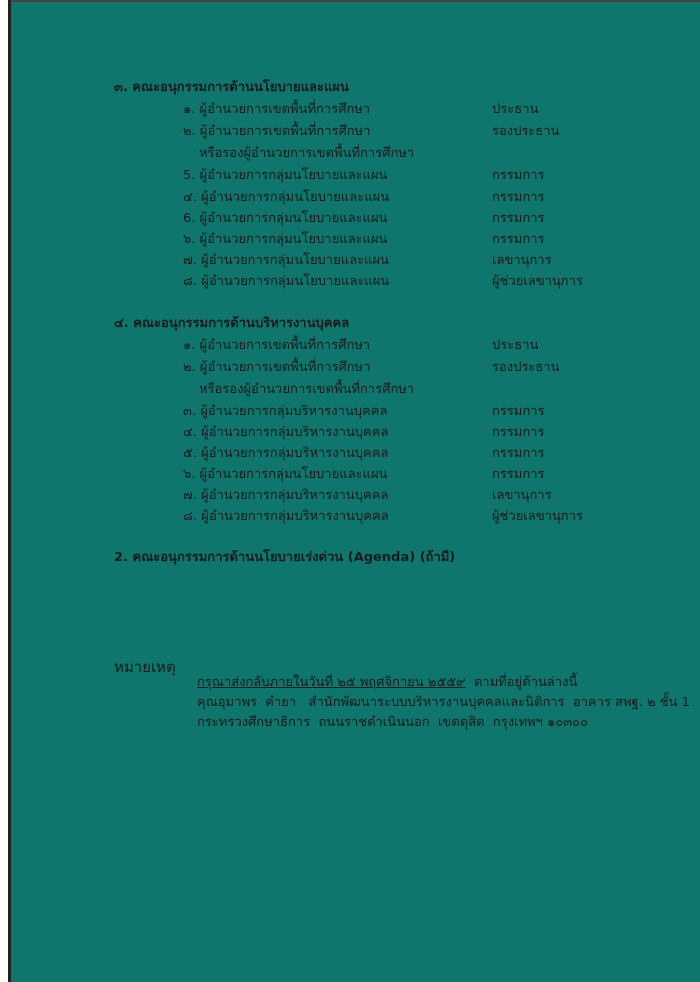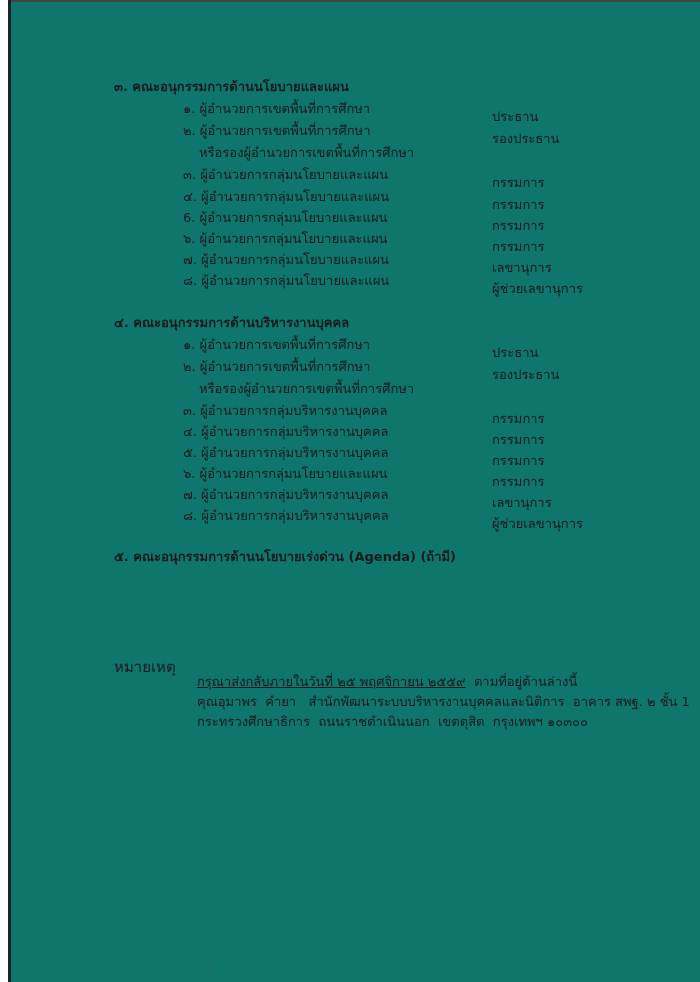--- a/index.html
+++ b/index.html
@@ -12,21 +12,21 @@
     position: absolute; left: 8px; top: 0; width: 700px; height: 982px;
     background: #0f766e;
     border-left: 3px solid #222;
     box-sizing: border-box;
   }
   .top-edge { position: absolute; left: 0; top: 0; width: 700px; height: 2px; background: #444; }
   .right-edge { position: absolute; right: 0; top: 0; width: 2px; height: 60px; background: #888; }
   .section-title { position: absolute; left: 103px; font-size: 13px; font-weight: bold; white-space: nowrap; }
   .item { position: absolute; left: 172px; font-size: 13px; white-space: nowrap; }
   .item-cont { position: absolute; left: 188px; font-size: 13px; white-space: nowrap; }
-  .role { position: absolute; left: 481px; font-size: 13px; white-space: nowrap; margin-top: 8px; }
+  .role { position: absolute; left: 481px; font-size: 13px; white-space: nowrap; }
   .note-label { position: absolute; left: 103px; font-size: 15px; white-space: nowrap; }
   .note-line { position: absolute; left: 186px; font-size: 13px; white-space: nowrap; margin-top: 16px; }
   .underline { text-decoration: underline; }
   .speck { position: absolute; width: 2px; height: 2px; background: #555; border-radius: 1px; }
 </style>
 </head>
 <body>
 
 <div class="page">
   <div class="top-edge"></div>
@@ -35,21 +35,21 @@
   <div>
     <div class="section-title" style="top:76px">๓. คณะอนุกรรมการด้านนโยบายและแผน</div>
 
     <div class="item" style="top:98px">๑. ผู้อำนวยการเขตพื้นที่การศึกษา</div>
     <div class="role" style="top:98px">ประธาน</div>
 
     <div class="item" style="top:120px">๒. ผู้อำนวยการเขตพื้นที่การศึกษา</div>
     <div class="role" style="top:120px">รองประธาน</div>
     <div class="item-cont" style="top:142px">หรือรองผู้อำนวยการเขตพื้นที่การศึกษา</div>
 
-    <div class="item" style="top:164px">๓. ผู้อำนวยการกลุ่มนโยบายและแผน</div>
+    <div class="item" style="top:164px">5. ผู้อำนวยการกลุ่มนโยบายและแผน</div>
     <div class="role" style="top:164px">กรรมการ</div>
 
     <div class="item" style="top:186px">๔. ผู้อำนวยการกลุ่มนโยบายและแผน</div>
     <div class="role" style="top:186px">กรรมการ</div>
 
     <div class="item" style="top:207px">6. ผู้อำนวยการกลุ่มนโยบายและแผน</div>
     <div class="role" style="top:207px">กรรมการ</div>
 
     <div class="item" style="top:228px">๖. ผู้อำนวยการกลุ่มนโยบายและแผน</div>
     <div class="role" style="top:228px">กรรมการ</div>
@@ -84,21 +84,21 @@
     <div class="role" style="top:463px">กรรมการ</div>
 
     <div class="item" style="top:484px">๗. ผู้อำนวยการกลุ่มบริหารงานบุคคล</div>
     <div class="role" style="top:484px">เลขานุการ</div>
 
     <div class="item" style="top:505px">๘. ผู้อำนวยการกลุ่มบริหารงานบุคคล</div>
     <div class="role" style="top:505px">ผู้ช่วยเลขานุการ</div>
   </div>
 
   <div>
-    <div class="section-title" style="top:546px">๕. คณะอนุกรรมการด้านนโยบายเร่งด่วน (Agenda)  (ถ้ามี)</div>
+    <div class="section-title" style="top:546px">2. คณะอนุกรรมการด้านนโยบายเร่งด่วน (Agenda)  (ถ้ามี)</div>
   </div>
 
   <div>
     <div class="note-label" style="top:655px">หมายเหตุ</div>
     <div class="note-line" style="top:655px">
       <span class="underline">กรุณาส่งกลับภายในวันที่  ๒๕ พฤศจิกายน ๒๕๕๙</span><span style="white-space:pre">  ตามที่อยู่ด้านล่างนี้</span>
     </div>
     <div class="note-line" style="top:675px; white-space:pre">คุณอุมาพร  คำยา   สำนักพัฒนาระบบบริหารงานบุคคลและนิติการ  อาคาร สพฐ. ๒ ชั้น 1</div>
     <div class="note-line" style="top:695px; white-space:pre">กระทรวงศึกษาธิการ  ถนนราชดำเนินนอก  เขตดุสิต  กรุงเทพฯ ๑๐๓๐๐</div>
   </div>

